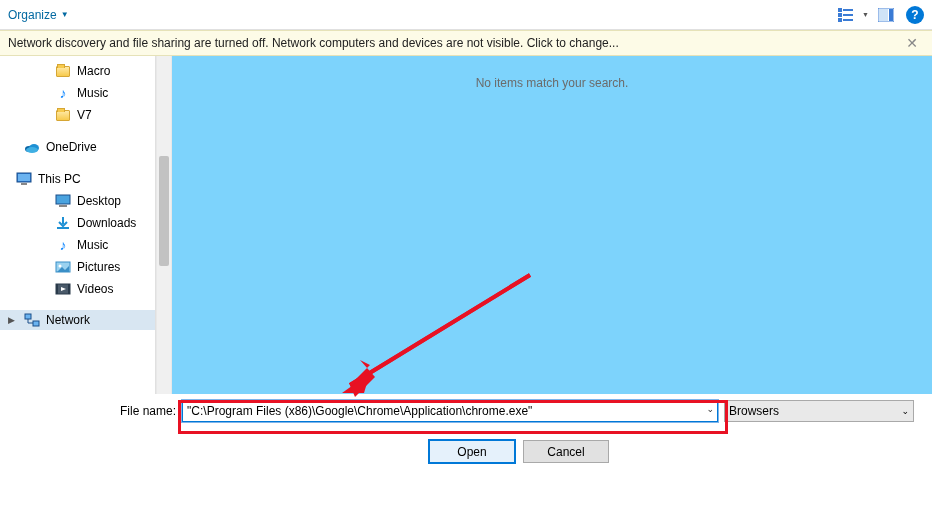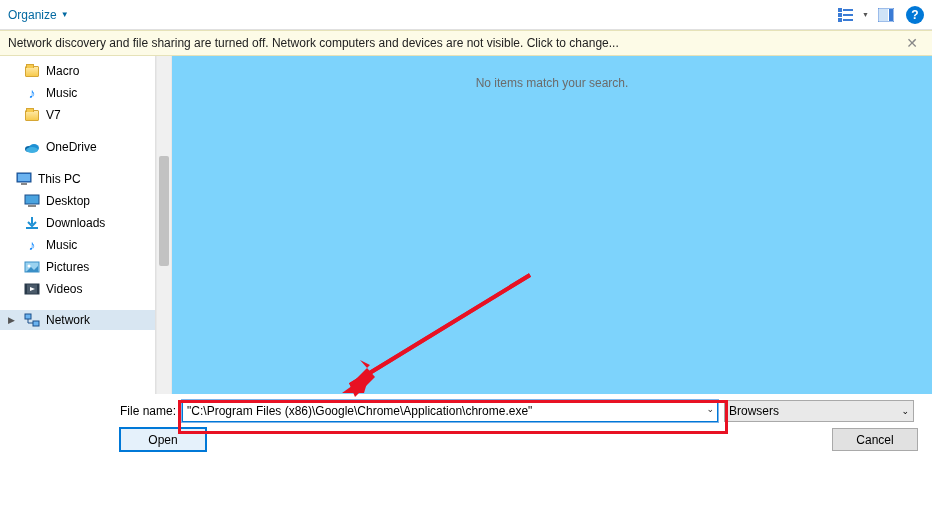--- a/index.html
+++ b/index.html
@@ -10,42 +10,42 @@
   .toolbar-spacer { flex: 1; }
   .view-btn { width: 20px; height: 20px; margin: 0 4px; display: inline-flex; align-items: center; justify-content: center; }
   .view-opts { display: inline-flex; align-items: center; gap: 2px; border: 1px solid transparent; padding: 1px 2px; }
   .caret-sm { font-size: 7px; color: #555; }
   .help-icon { width: 18px; height: 18px; border-radius: 50%; background: #0078d7; color: #fff; display: inline-flex; align-items: center; justify-content: center; font-weight: bold; font-size: 12px; margin-left: 6px; }
   .notice-bar { background: #fdfbe7; border-top: 1px solid #e6e2b8; border-bottom: 1px solid #e6e2b8; padding: 4px 8px; display: flex; align-items: center; justify-content: space-between; color: #222; }
   .notice-close { color: #888; cursor: default; padding: 0 6px; font-size: 14px;}
   .content-row { display: flex; height: 338px; }
   .tree { width: 156px; height: 100%; overflow: hidden; background: #fff; border-right: 1px solid #e0e0e0; padding: 4px 0; }
   .tree-item { display: flex; align-items: center; gap: 6px; padding: 2px 0 2px 22px; color: #000; cursor: default; line-height: 18px;}
-  .tree-item.sub { padding-left: 24px; }
+  .tree-item.sub { padding-left: 55px; }
   .tree .spacer { height: 10px; }
   .ico { width: 16px; height: 16px; display: inline-flex; align-items: center; justify-content: center; }
   .folder-ico { background: linear-gradient(#ffe9a6,#f7ca4d); border: 1px solid #d6a634; border-radius: 1px; width: 14px; height: 11px; position: relative;}
   .folder-ico::before { content:""; position:absolute; top:-3px; left:0; width:6px; height:3px; background:#f7ca4d; border:1px solid #d6a634; border-bottom:none;}
   .music-ico { color:#0a84ff; font-size: 14px; }
   .onedrive-ico svg { width:16px; height:12px; }
   .pc-ico svg { width:16px; height:14px; }
   .desk-ico svg,.doc-ico svg,.dl-ico svg,.pic-ico svg,.vid-ico svg,.drive-ico svg,.net-ico svg { width:16px;height:14px;}
   .net-row { background:#d8e6f2; display:flex; align-items:center; gap:6px; padding:2px 0 2px 8px;}
   .net-row .exp { font-size:9px; color:#555; width:10px;}
   .scroll-gutter { width: 16px; background: #f0f0f0; border-left: 1px solid #e8e8e8; border-right: 1px solid #e8e8e8; position: relative; }
   .scroll-thumb { position: absolute; left: 2px; right: 2px; top: 100px; height: 110px; background: #c2c2c2; border-radius: 2px; }
   .main-pane { flex: 1; background: #7dd3fc; padding: 20px; color: #6b6b6b; text-align: center; }
   .bottom-area { padding: 6px 10px 6px 120px; background: #fff; position: relative; height: 110px;}
   .fname-row { display: flex; align-items: center; gap: 6px; }
   .fname-label { color: #000; white-space: nowrap; }
   .fname-input-wrap { position: relative; }
   .fname-input { width: 536px; height: 22px; border: 1px solid #0078d7; padding: 2px 20px 2px 4px; font-family: inherit; font-size: 12px; background:#fff; outline: 1px solid #7eb4ea;}
   .fname-drop { position: absolute; right: 4px; top: 4px; font-size: 9px; color: #333; }
   .filter-select { width: 190px; height: 22px; border: 1px solid #a9a9a9; background: #e9e9e9; font-family: inherit; font-size: 12px; padding: 0 4px; display:flex; align-items:center; justify-content:space-between;}
-  .btn-row { display: flex; justify-content: space-between; gap: 8px; margin-top: 6px; padding-right: 4px;}
+  .btn-row { display: flex; justify-content: center; gap: 8px; margin-top: 18px; padding-right: 4px;}
   .btn { width: 86px; height: 23px; border: 1px solid #a9a9a9; background: #e1e1e1; font-family: inherit; font-size: 12px; cursor: default; }
   .btn.primary { border: 1px solid #0078d7; background: #e5f1fb; outline: 1px solid #0078d7;}
   .anno-box { position: absolute; border: 3px solid #e81123; pointer-events: none; }
   .anno-arrow { position: absolute; pointer-events: none; }
   .view-ico1 svg, .view-ico2 svg { width:16px; height:14px; }
   .tree-item.thispc { padding-left: 0; }
   .tree-item.thispc .exp { font-size:9px; color:#555; width:10px; display:inline-block;}
   .od-row { padding-left: 8px; }
   .od-row .exp { font-size:9px; color:#555; width:10px; display:inline-block;}
 </style>

